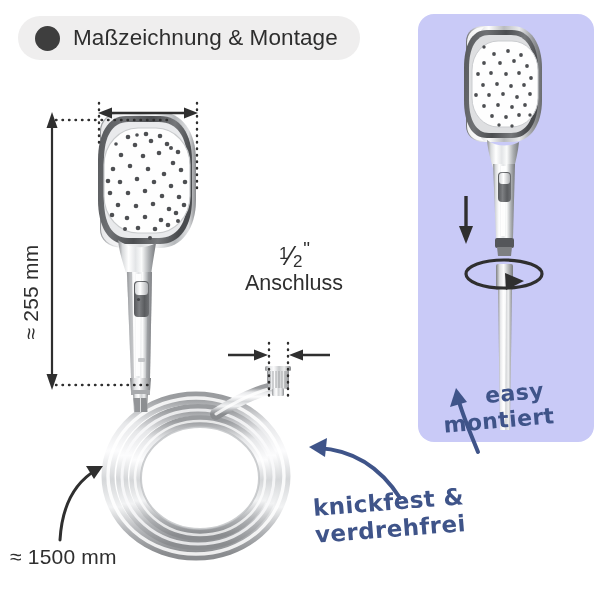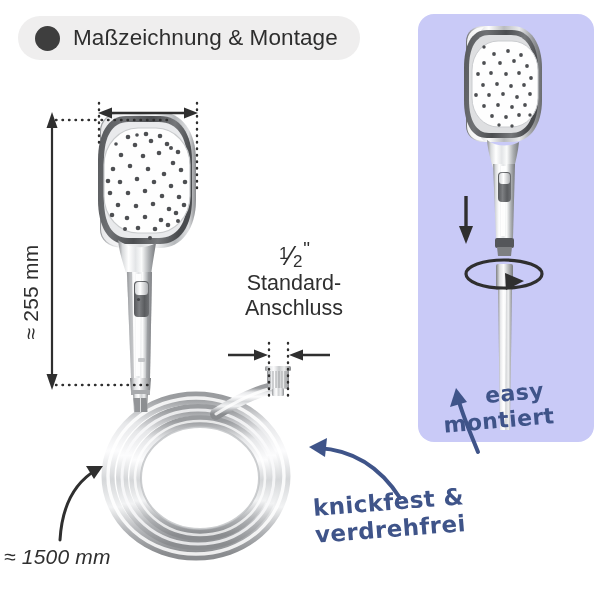--- a/index.html
+++ b/index.html
@@ -22,21 +22,21 @@
     width:25px;height:25px;border-radius:50%;background:#3e3e3e;flex:0 0 auto;
   }
   .header-title{
     font-size:22.5px;color:#2d2d2d;letter-spacing:.1px;white-space:nowrap;
     line-height:1;
   }
 
   
   .dim-text{font-size:21px;color:#2f2f2f;white-space:nowrap;letter-spacing:.2px;}
   .dim-125{left:90px;top:73px;}
-  .dim-1500{left:4px;top:545px;font-style:italic;}
+  .dim-1500{left:10px;top:545px;}
   .dim-255{
     left:-34px;top:280px;width:130px;text-align:center;
     transform:rotate(-90deg);transform-origin:center center;
   }
 
   
   .conn-label{left:219px;top:243px;width:150px;text-align:center;}
   .conn-frac-row{
     display:flex;align-items:flex-start;justify-content:center;
     line-height:1;margin-bottom:1px;
@@ -465,21 +465,20 @@
 
   <div class="abs conn-label">
     <div class="conn-frac-row">
       <span class="frac">
         <span class="num">1</span>
         <span class="slash">⁄</span>
         <span class="den">2</span>
       </span>
       <span class="inch-mark">"</span>
     </div>
-    <div class="conn-line">Standard-</div>
     <div class="conn-line">Anschluss</div>
   </div>
 
   <div class="abs hand note-knick">
     <div>knickfest &amp;</div>
     <div>verdrehfrei</div>
   </div>
 
   <div class="abs hand note-easy">
     <div>easy</div>

